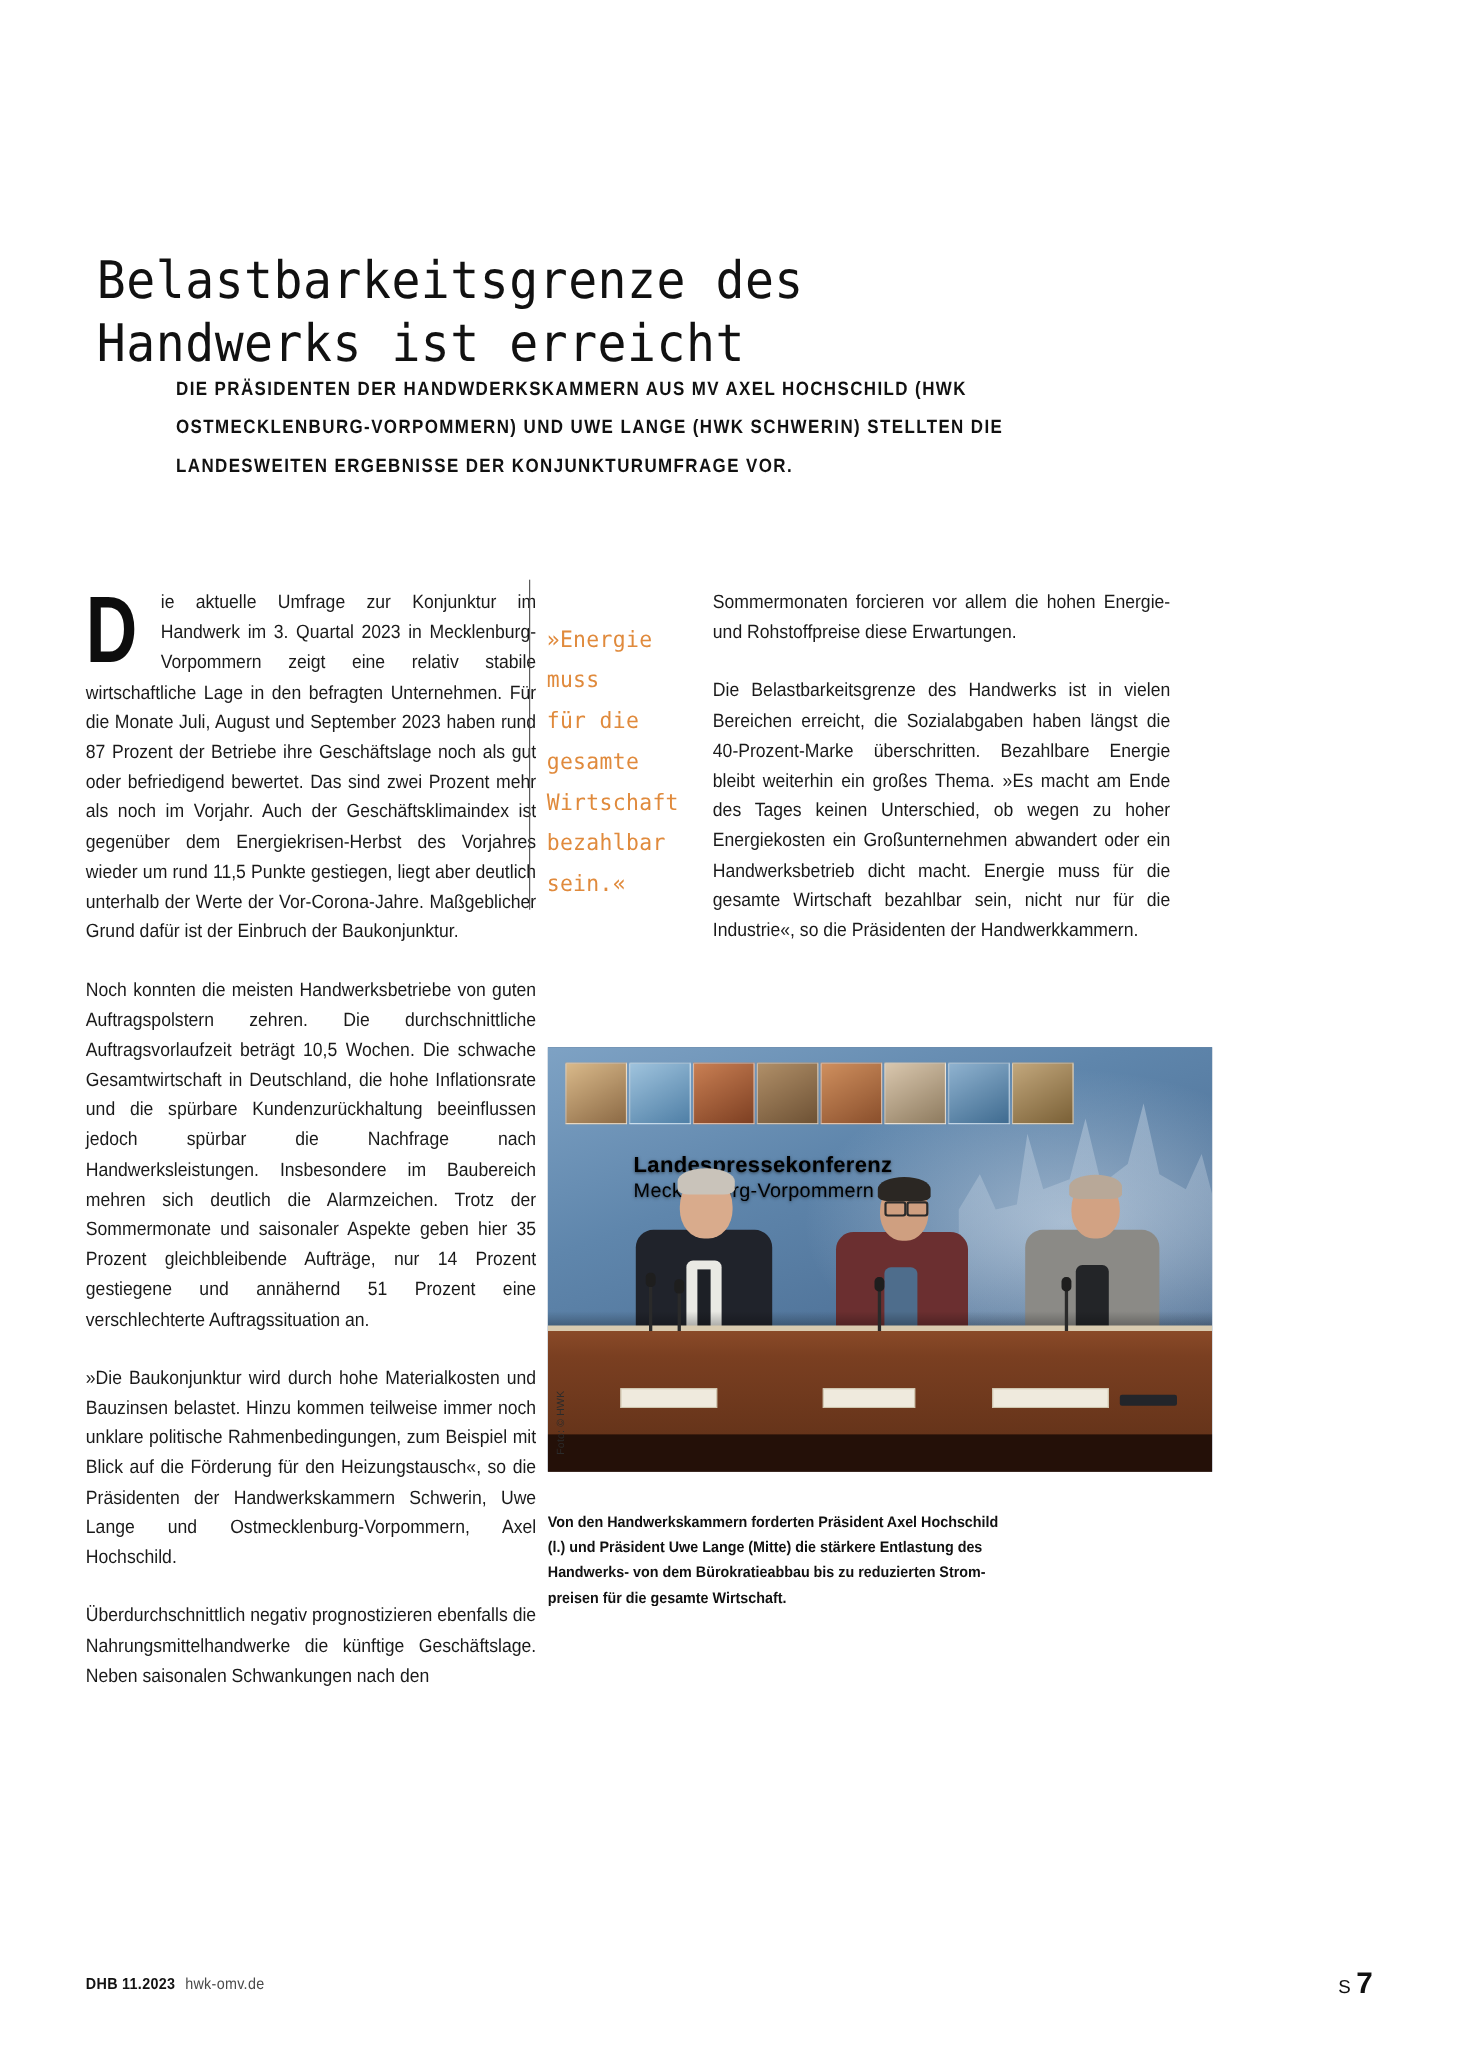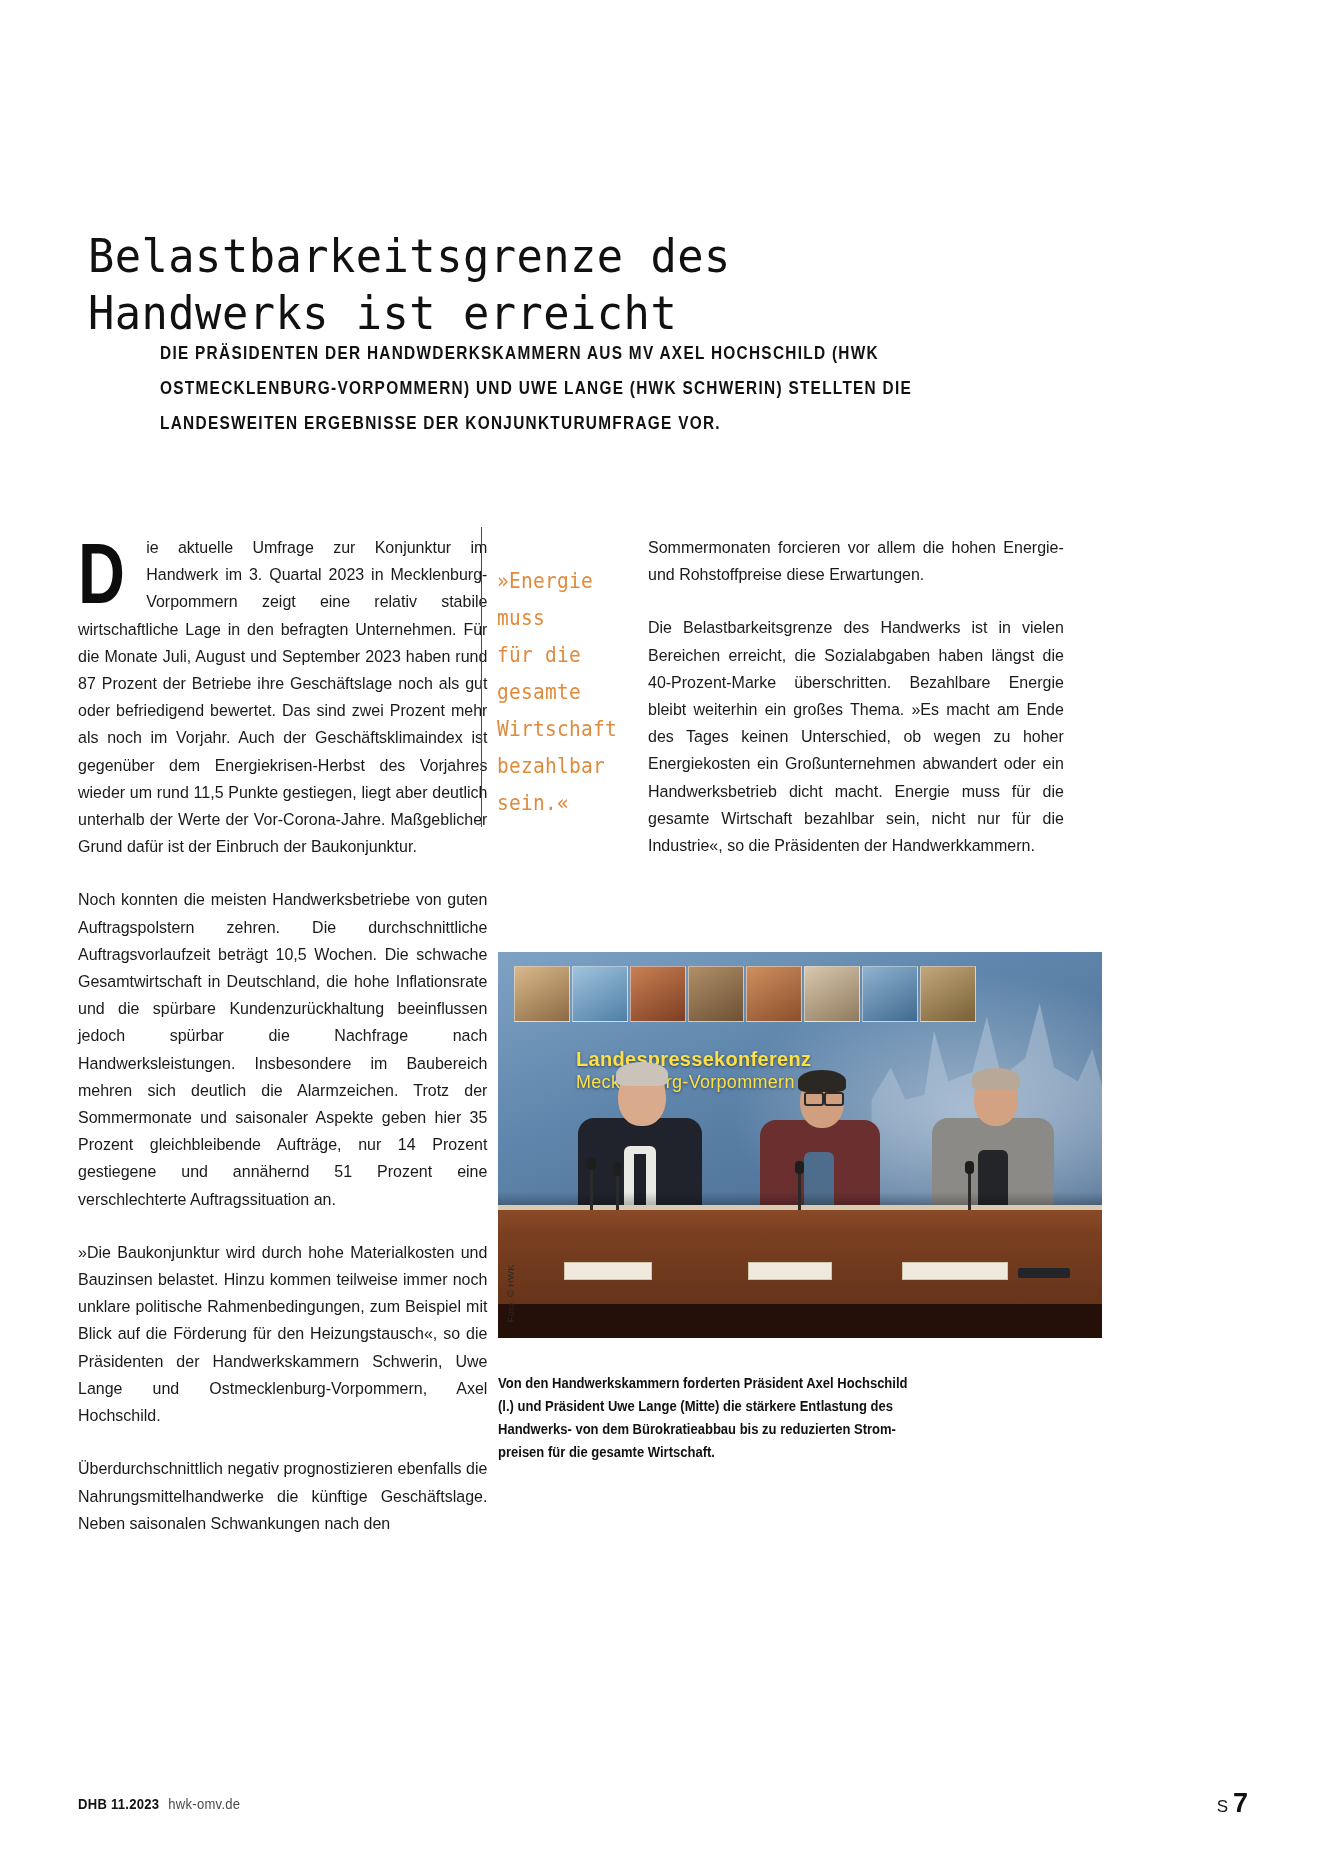--- a/index.html
+++ b/index.html
@@ -139,21 +139,21 @@
     opacity: 0.75;
   }
   .strip {
     position: absolute; top: 14px; height: 54px; width: 54px;
     border: 1px solid rgba(255,255,255,0.55);
   }
   .pressline {
     position: absolute;
     left: 78px; top: 96px;
     font-family: "Liberation Sans", sans-serif;
-    color: #fde047;
+    color: #000000;
     text-shadow: 0 1px 3px rgba(0,0,0,0.55);
     line-height: 1.18;
   }
   .pressline .pl1 { font-size: 20px; font-weight: 600; letter-spacing: 0.3px;}
   .pressline .pl2 { font-size: 18px; font-weight: 400; letter-spacing: 0.3px;}
 
   .table-front {
     position: absolute; left: 0; right: 0; bottom: 0; height: 128px;
     background: linear-gradient(180deg, #8a4a28 0%, #7a3f21 18%, #5d2f17 100%);
     border-top: 5px solid #d9cbb0;

